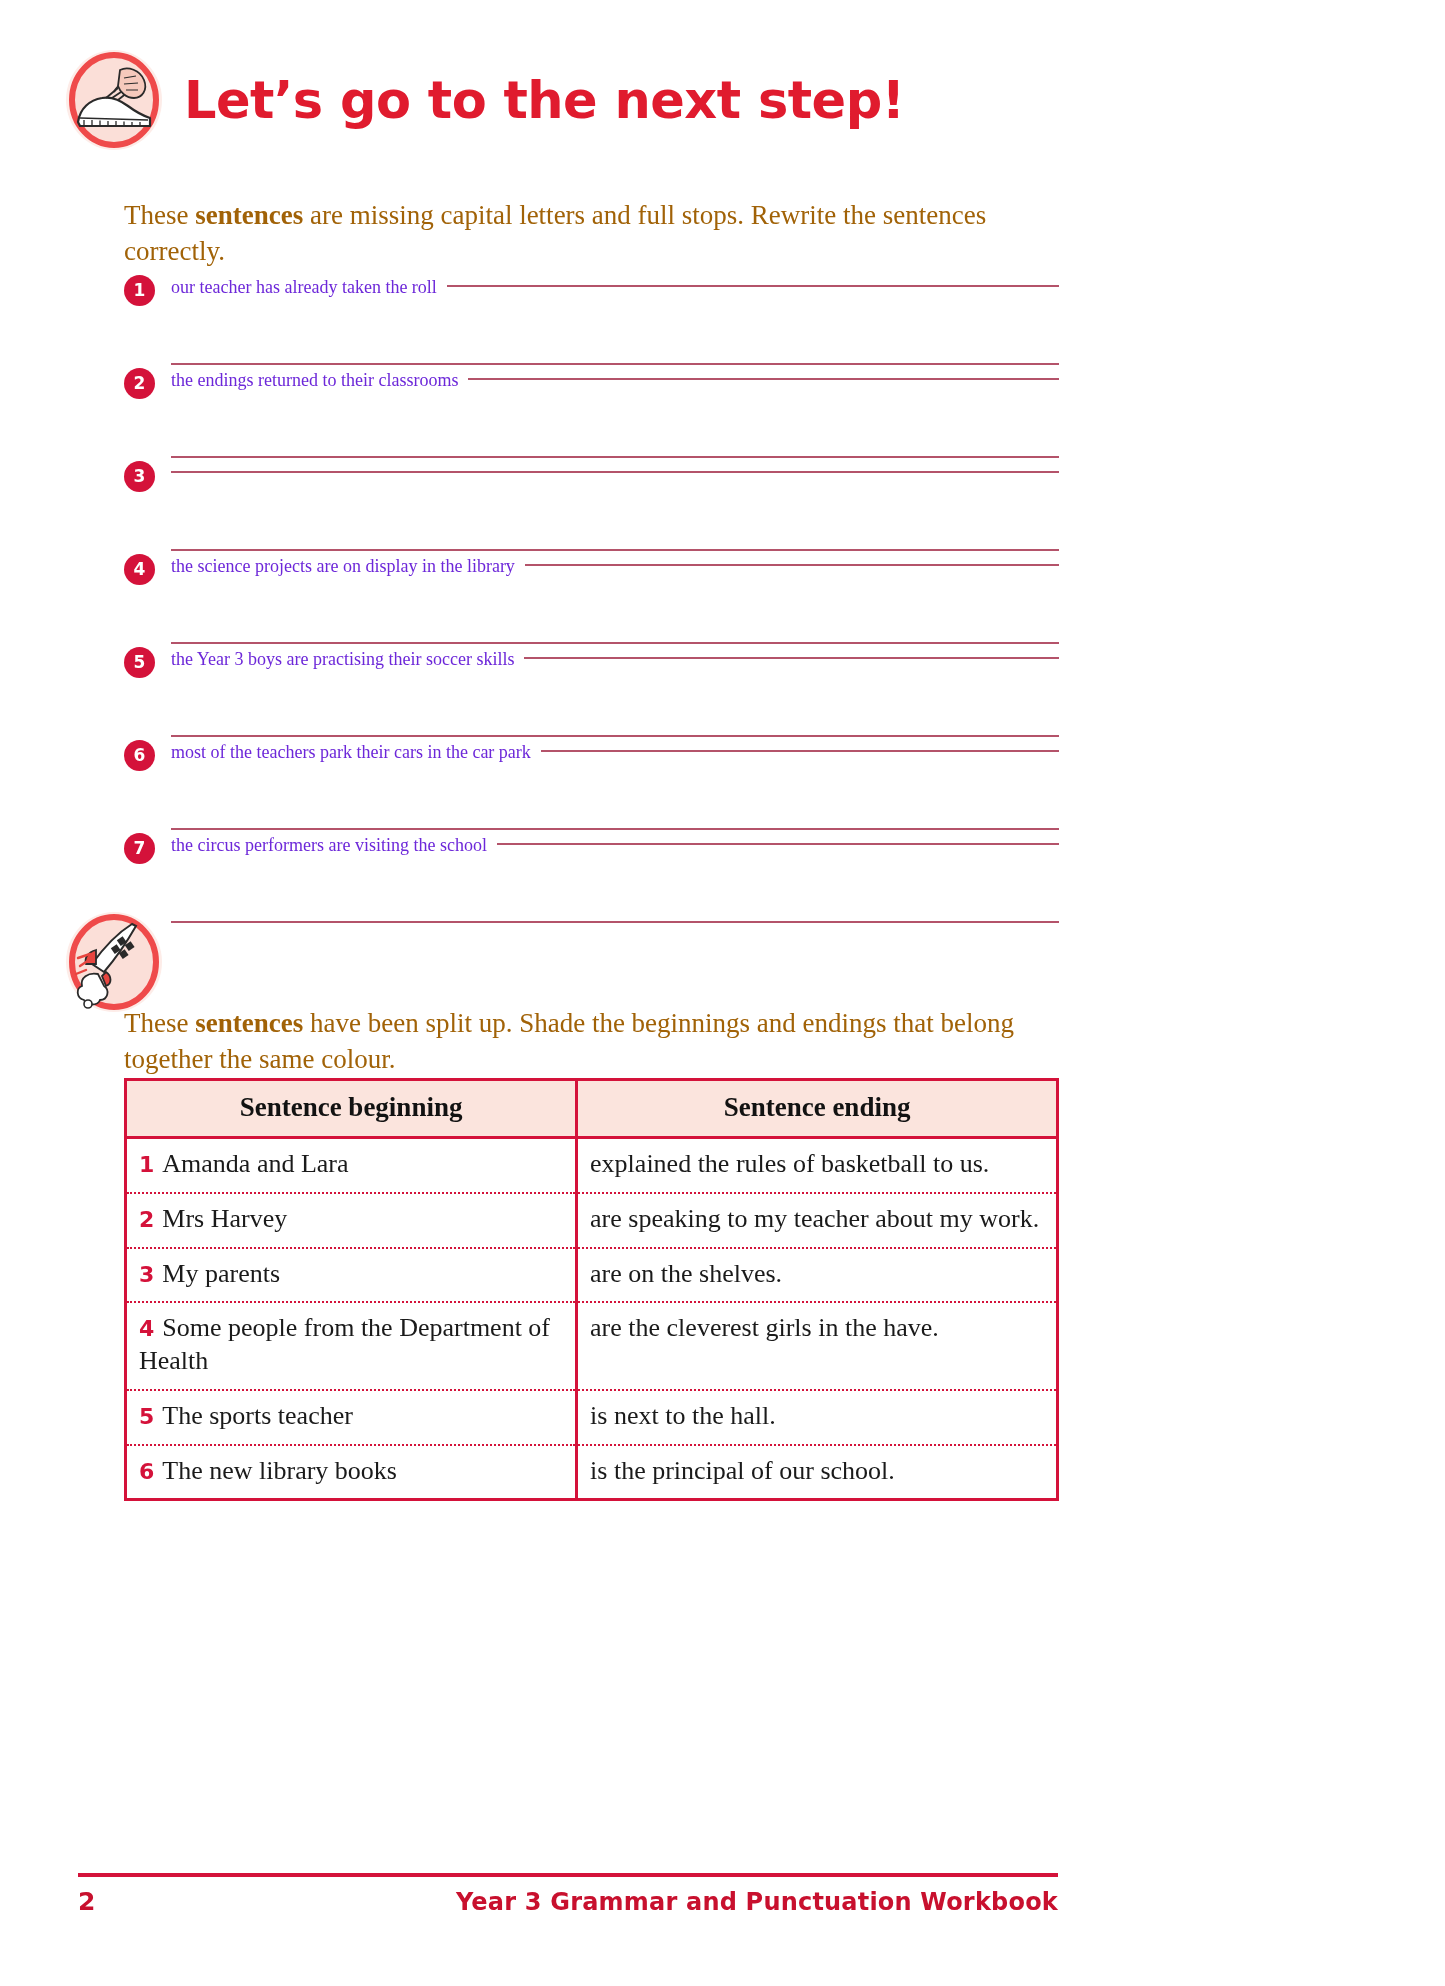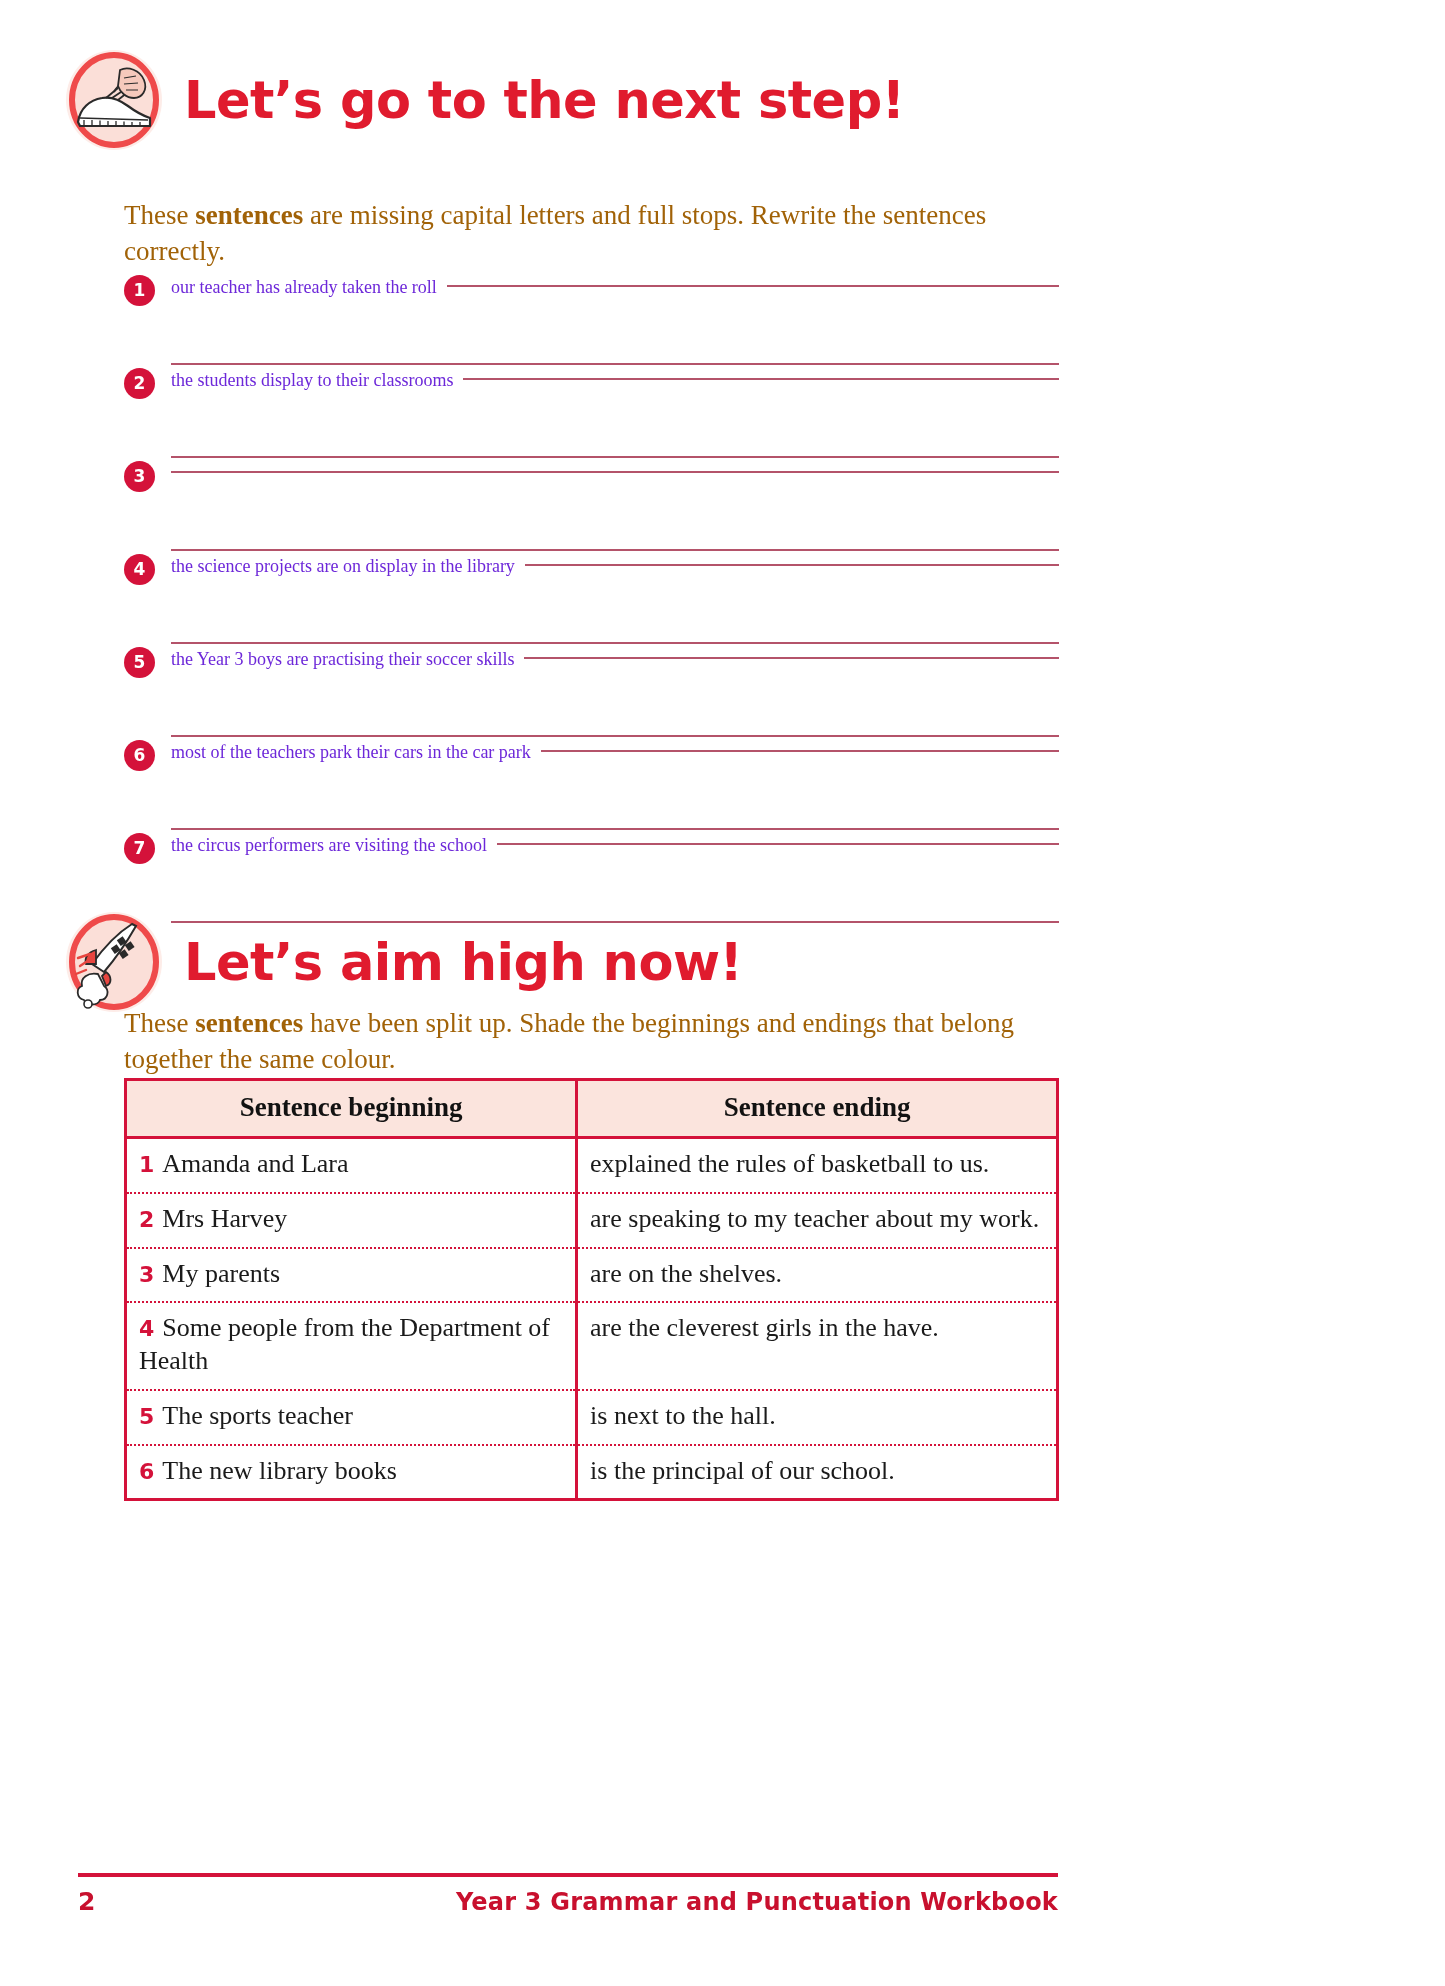--- a/index.html
+++ b/index.html
@@ -199,21 +199,21 @@
         <span class="qnum">1</span>
         <span class="qtext">our teacher has already taken the roll</span>
         <span class="qrule"></span>
       </div>
       <div class="qblank"></div>
     </div>
 
     <div class="qitem">
       <div class="qrow">
         <span class="qnum">2</span>
-        <span class="qtext">the students display to their classrooms</span>
+        <span class="qtext">the endings returned to their classrooms</span>
         <span class="qrule"></span>
       </div>
       <div class="qblank"></div>
     </div>
 
     <div class="qitem">
       <div class="qrow">
         <span class="qnum">3</span>
         <span class="qrule"></span>
       </div>
@@ -273,21 +273,20 @@
 
         <path d="M34 40 C26 42 22 48 24 54 L34 54 Z" fill="#e8453f" stroke="#2a2a2a" stroke-width="1.8"></path>
         <path d="M44 62 C50 66 50 74 44 76 L40 66 Z" fill="#e8453f" stroke="#2a2a2a" stroke-width="1.8"></path>
 
         <path d="M36 64 C26 62 18 68 20 76 C14 78 14 88 22 90 C24 96 36 96 38 90 C46 90 48 80 42 76 Z" fill="#ffffff" stroke="#2a2a2a" stroke-width="1.8"></path>
         <circle cx="26" cy="94" r="4" fill="#ffffff" stroke="#2a2a2a" stroke-width="1.6"></circle>
 
         <path d="M18 56 L30 48 M14 64 L24 60 M16 48 L28 44" stroke="#e8453f" stroke-width="2.4" fill="none" stroke-linecap="round"></path>
       </svg>
     </div>
-    <div class="section-title">Let’s aim high now!</div>
   </div>
 
   <p class="intro" style="position:absolute; left:124px; top:1005px; width:935px;">
     <span>These </span><b>sentences</b><span> have been split up. Shade the beginnings and endings that belong together the same colour.</span>
   </p>
 
   <div style="position:absolute; left:124px; top:1078px; width:935px;border-radius:8px;">
     <table class="match">
       <colgroup>
           <col style="width:48.4%">

